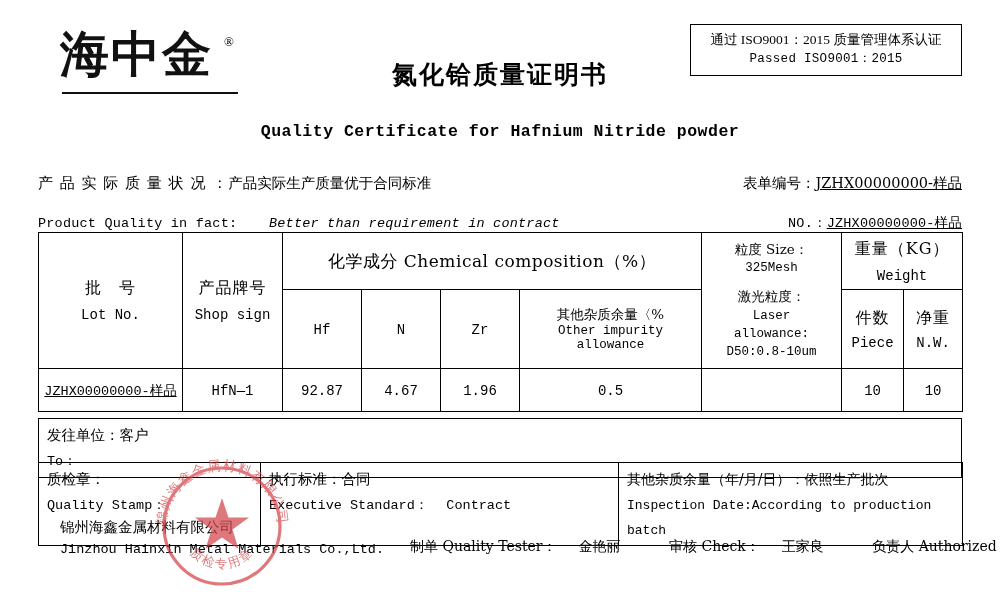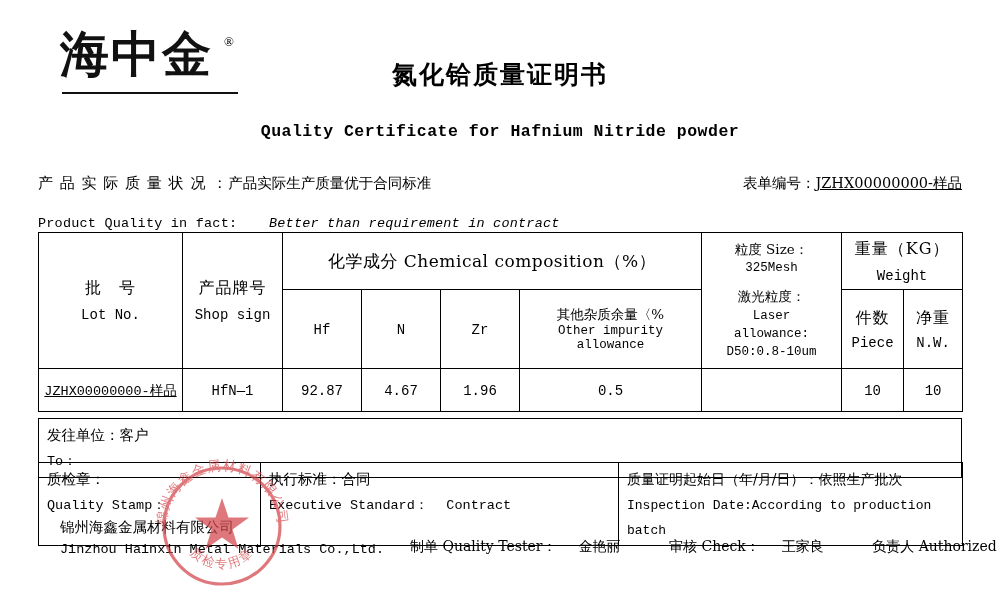--- a/index.html
+++ b/index.html
@@ -238,35 +238,42 @@
 <body>
 
 <div class="cert-header">
 
   <div class="logo-block">
     <div class="logo-text">海中金</div>
     <div class="logo-reg">®</div>
     <div class="logo-rule"></div>
   </div>
 
+  <div class="iso-box">
+    <div class="iso-line1">通过 ISO9001：2015 质量管理体系认证</div>
+    <div class="iso-line2">Passed  ISO9001：2015</div>
+  </div>
 
   <div class="title-cn">氮化铪质量证明书</div>
   <div class="title-en">Quality Certificate for Hafnium Nitride powder</div>
 </div>
 
 <div class="subrow subrow1">
   <span class="sub-cn-label">产 品 实 际 质 量 状 况 ：</span><span class="sub-cn-val">产品实际生产质量优于合同标准</span>
   <span class="sub-right">
     <span class="sub-cn-val">表单编号：</span><span class="sub-cn-val underline-val">JZHX00000000-样品</span>
   </span>
 </div>
 
 <div class="subrow subrow2">
   <span class="sub-en">Product Quality in fact:</span>
   <span class="sub-en" style="margin-left:28px;font-style:italic;">Better than requirement in contract</span>
+  <span class="sub-right">
+    <span class="sub-en">NO.：</span><span class="sub-en underline-val">JZHX00000000-样品</span>
+  </span>
 </div>
 
 <table class="main-table">
   <colgroup>
     <col style="width:144px">
     <col style="width:100px">
     <col style="width:79px">
     <col style="width:79px">
     <col style="width:79px">
     <col style="width:182px">
@@ -374,21 +381,21 @@
       <tr>
     <td style="height:42px">
       <div><span class="cn" style="font-size:14.5px">质检章：</span></div>
       <div><span class="en" style="font-size:13.5px">Quality Stamp：</span></div>
     </td>
     <td>
       <div><span class="cn" style="font-size:14.5px">执行标准：</span><span class="cn" style="font-size:14.5px">合同</span></div>
       <div><span class="en" style="font-size:13.5px">Executive Standard：</span><span class="en" style="font-size:13.5px; margin-left:18px;">Contract</span></div>
     </td>
     <td>
-      <div><span class="cn" style="font-size:14px">质量证明起始日（年/月/日）：</span><span class="cn" style="font-size:14px">依照生产批次</span></div>
+      <div><span class="cn" style="font-size:14px">其他杂质余量（年/月/日）：</span><span class="cn" style="font-size:14px">依照生产批次</span></div>
       <div><span class="en" style="font-size:13px">Inspection Date:According to production batch</span></div>
     </td>
   </tr>
 </tbody>
   </table>
 
 <div class="sig-block">
   <div class="sig-cn">锦州海鑫金属材料有限公司</div>
   <div class="sig-en">Jinzhou Hainxin Metal Materials Co.,Ltd.</div>
   <div class="sig-right">

